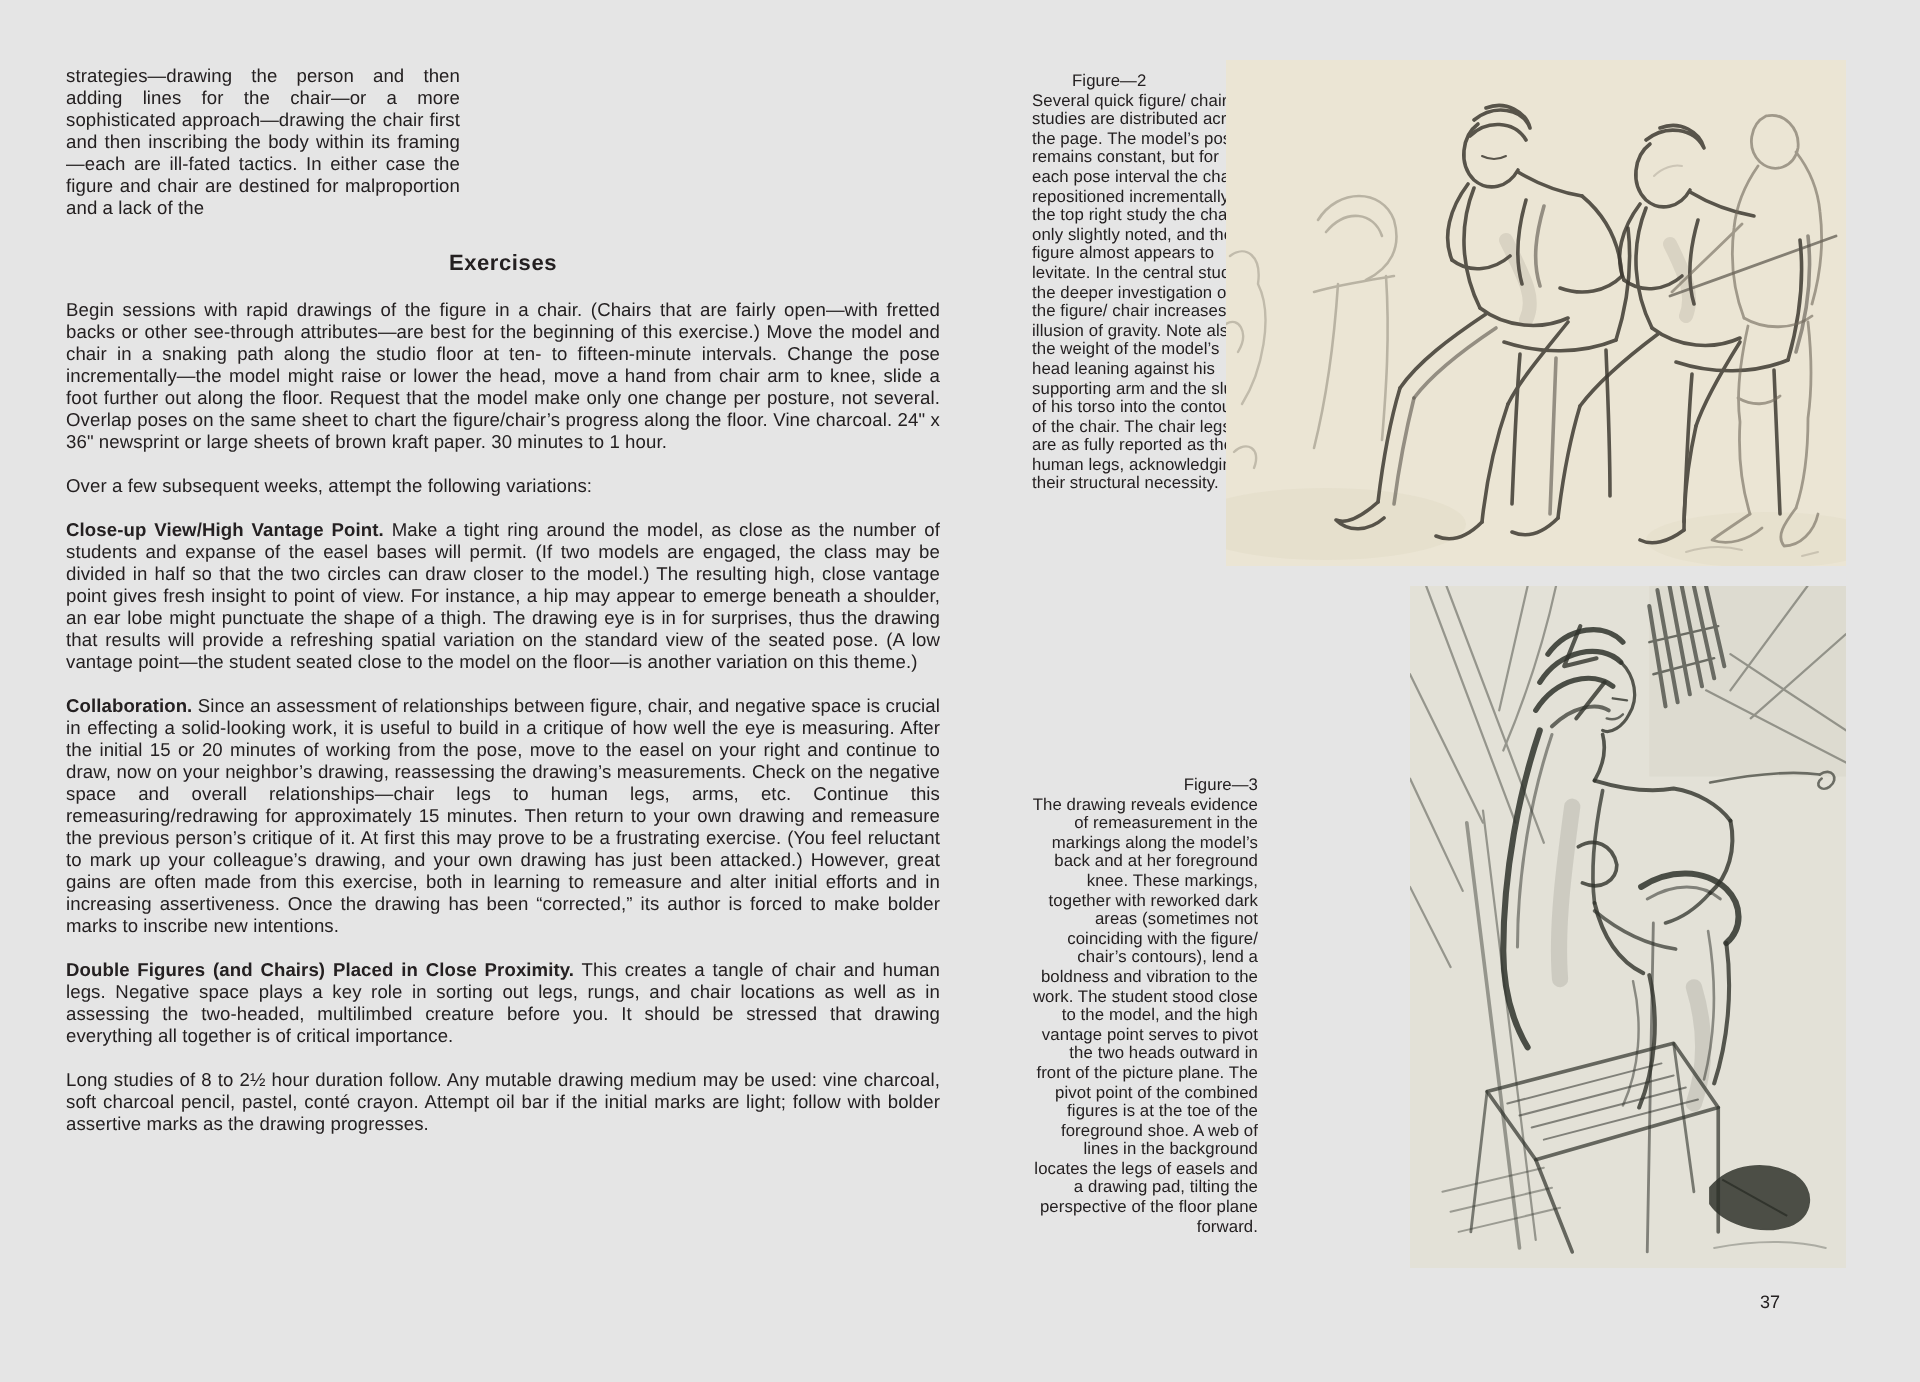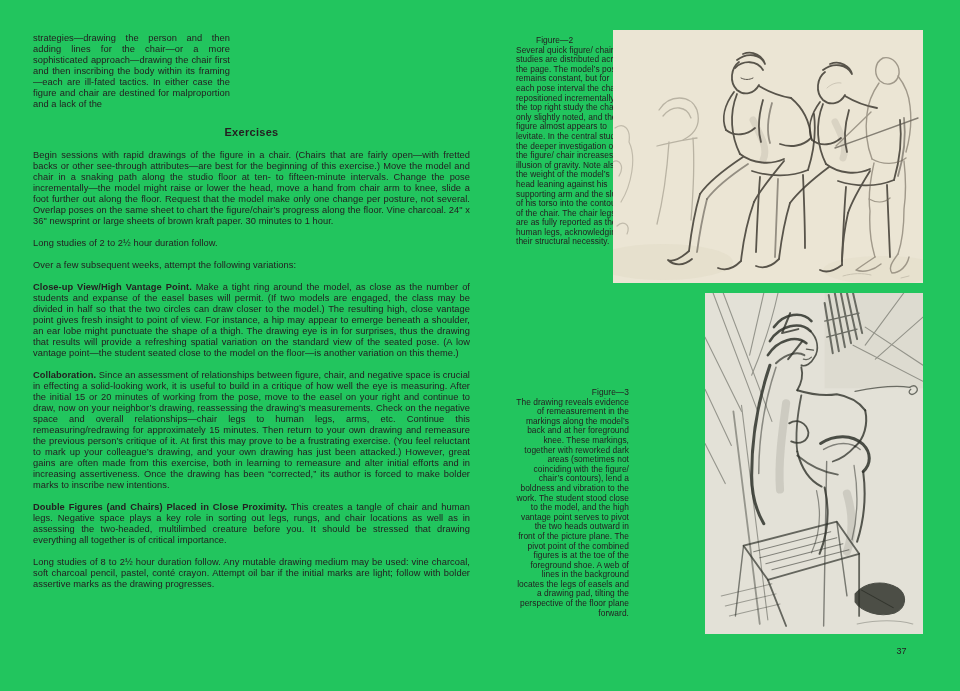--- a/index.html
+++ b/index.html
@@ -1,37 +1,37 @@
 <!DOCTYPE html>
 <html><head>
 <meta charset="utf-8">
 <style>
   html,body{margin:0;padding:0;background:#fff;}
   .sheet{
-    position:relative;width:960px;height:691px;background:#22c55e;
+    position:relative;width:960px;height:691px;background:#e5e5e5;
     font-family:"Liberation Sans", sans-serif;color:#242021;overflow:hidden;
   }
   
   .intro{position:absolute;left:33px;top:33px;width:437px;display:flex;gap:16px;}
   .intro .col{font-size:9.3px;line-height:11px;text-align:justify;letter-spacing:.05px;}
   .intro .c1{width:197px;}
   .intro .c2{width:224px;}
   .heading{
     position:absolute;left:33px;top:126px;width:437px;text-align:center;
     font-size:11px;font-weight:700;letter-spacing:.3px;
   }
   .maintext{
     position:absolute;left:33px;top:150px;width:437px;
     font-size:9.3px;line-height:11px;text-align:justify;letter-spacing:.05px;
   }
   .maintext p{margin:0 0 11px 0;}
   .maintext strong{font-weight:700;}
   .pagenum{position:absolute;font-size:9px;color:#242021;}
   .pn-left{left:22px;top:648px;margin-top:48px;}
-  .pn-right{left:880px;top:646px;width:43px;text-align:center;}
+  .pn-right{left:880px;top:646px;width:43px;text-align:left;}
   
   .caption{
     position:absolute;left:516px;width:113px;
     font-size:8.4px;line-height:9.6px;letter-spacing:.05px;color:#242021;
   }
   .cap2{top:36px;}
   .cap3{top:388px;text-align:right;}
   .caption .cap-label{display:block;margin-left:20px;}
   .fig{position:absolute;}
   .fig svg{display:block;}
@@ -44,21 +44,20 @@
 <div class="sheet">
 
   <div class="intro">
     <div class="col c1">strategies—drawing the person and then adding lines for the chair—or a more sophisticated approach—drawing the chair first and then inscribing the body within its framing—each are ill-fated tactics. In either case the figure and chair are destined for malproportion and a lack of the</div>
   </div>
 
   <div class="heading">Exercises</div>
 
   <div class="maintext">
     <p><span>Begin sessions with rapid drawings of the figure in a chair. (Chairs that are fairly open—with fretted backs or other see-through attributes—are best for the beginning of this exercise.) Move the model and chair in a snaking path along the studio floor at ten- to fifteen-minute intervals. Change the pose incrementally—the model might raise or lower the head, move a hand from chair arm to knee, slide a foot further out along the floor. Request that the model make only one change per posture, not several. Overlap poses on the same sheet to chart the figure/chair’s progress along the floor. Vine charcoal. 24" x 36" newsprint or large sheets of brown kraft paper. 30 minutes to 1 hour.</span></p>
-    <p><span>Long studies of 2 to 2½ hour duration follow.</span></p>
     <p><span>Over a few subsequent weeks, attempt the following variations:</span></p>
     <p><strong>Close-up View/High Vantage Point.</strong> <span>Make a tight ring around the model, as close as the number of students and expanse of the easel bases will permit. (If two models are engaged, the class may be divided in half so that the two circles can draw closer to the model.) The resulting high, close vantage point gives fresh insight to point of view. For instance, a hip may appear to emerge beneath a shoulder, an ear lobe might punctuate the shape of a thigh. The drawing eye is in for surprises, thus the drawing that results will provide a refreshing spatial variation on the standard view of the seated pose. (A low vantage point—the student seated close to the model on the floor—is another variation on this theme.)</span></p>
     <p><strong>Collaboration.</strong> <span>Since an assessment of relationships between figure, chair, and negative space is crucial in effecting a solid-looking work, it is useful to build in a critique of how well the eye is measuring. After the initial 15 or 20 minutes of working from the pose, move to the easel on your right and continue to draw, now on your neighbor’s drawing, reassessing the drawing’s measurements. Check on the negative space and overall relationships—chair legs to human legs, arms, etc. Continue this remeasuring/redrawing for approximately 15 minutes. Then return to your own drawing and remeasure the previous person’s critique of it. At first this may prove to be a frustrating exercise. (You feel reluctant to mark up your colleague’s drawing, and your own drawing has just been attacked.) However, great gains are often made from this exercise, both in learning to remeasure and alter initial efforts and in increasing assertiveness. Once the drawing has been “corrected,” its author is forced to make bolder marks to inscribe new intentions.</span></p>
     <p><strong>Double Figures (and Chairs) Placed in Close Proximity.</strong> <span>This creates a tangle of chair and human legs. Negative space plays a key role in sorting out legs, rungs, and chair locations as well as in assessing the two-headed, multilimbed creature before you. It should be stressed that drawing everything all together is of critical importance.</span></p>
     <p><span>Long studies of 8 to 2½ hour duration follow. Any mutable drawing medium may be used: vine charcoal, soft charcoal pencil, pastel, conté crayon. Attempt oil bar if the initial marks are light; follow with bolder assertive marks as the drawing progresses.</span></p>
   </div>
 
   <div class="pagenum pn-left">36</div>
 
   <div class="caption cap2">

